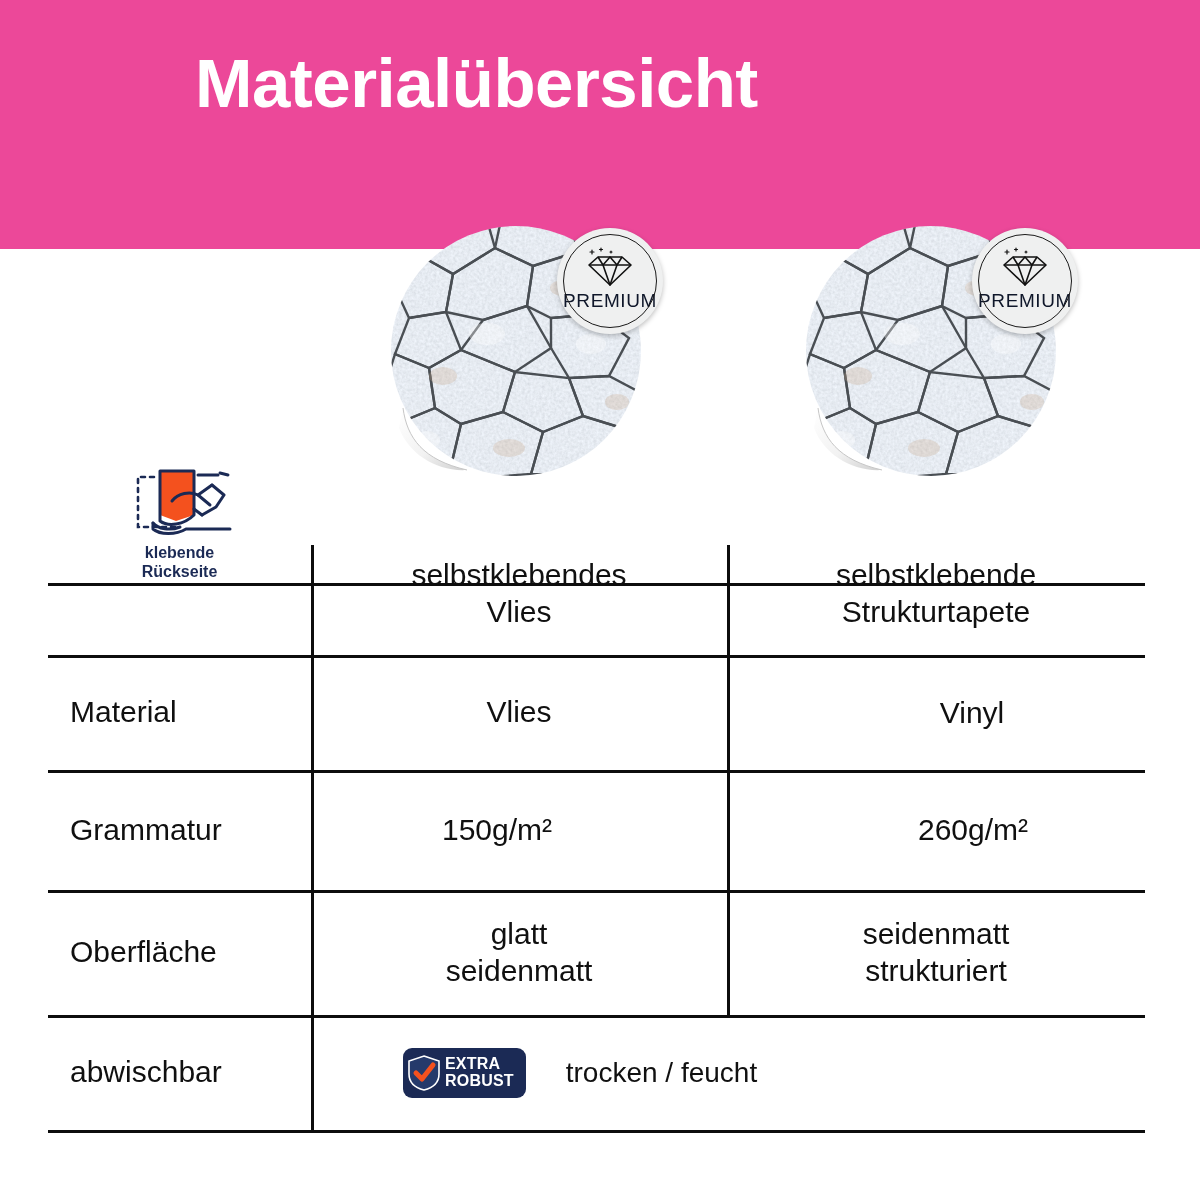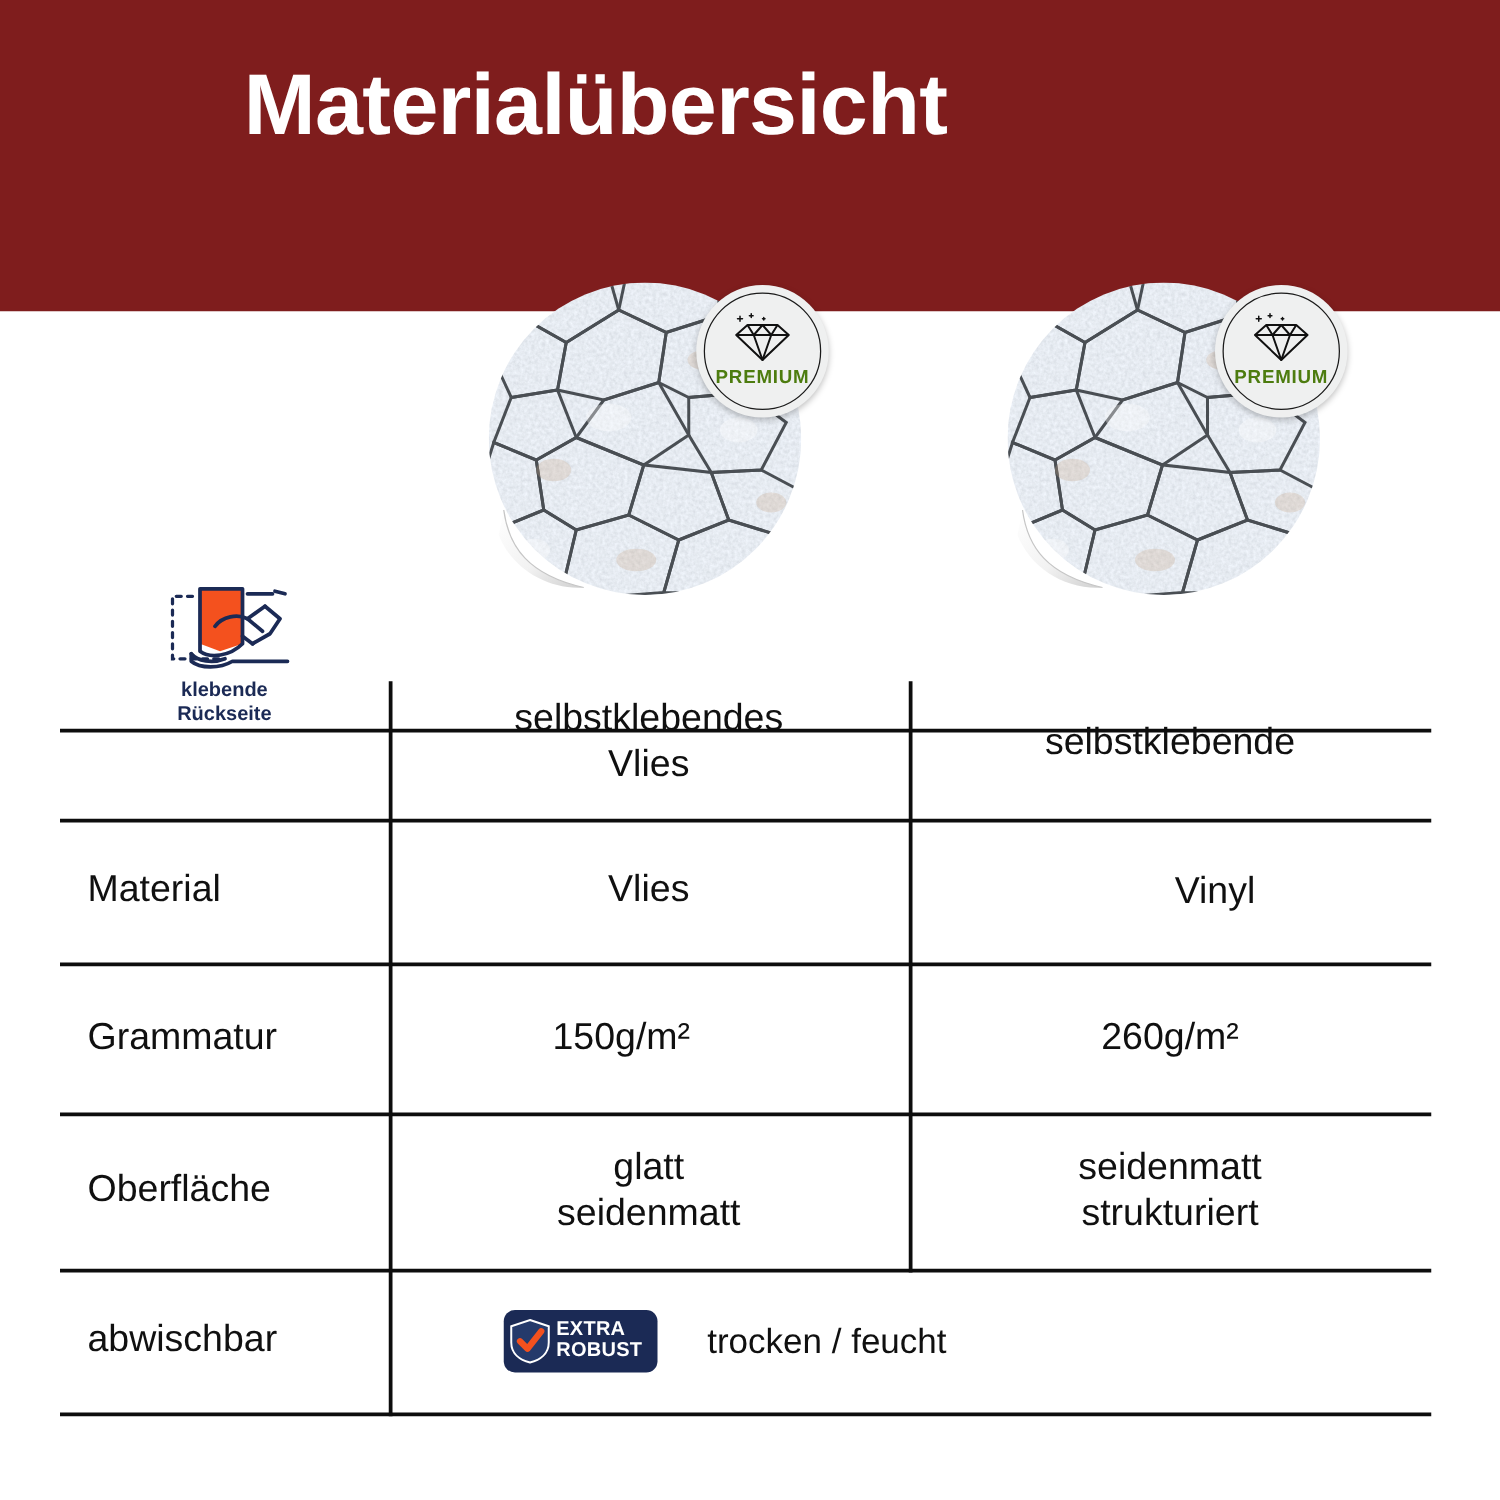--- a/index.html
+++ b/index.html
@@ -7,21 +7,21 @@
     width:1200px;height:1200px;
     background:#ffffff;
     font-family:"Liberation Sans", sans-serif;
     overflow:hidden;
     position:relative;
   }
 
   
   #header-banner{
     position:absolute;left:0;top:0;width:1200px;height:249px;
-    background:#7f1d1d;
+    background:#ec4899;
   }
   #page-title{
     position:absolute;left:195px;top:49px;
     font-size:69px;font-weight:bold;color:#ffffff;
     letter-spacing:-0.5px;line-height:1;
     white-space:nowrap;
   }
 
   
   #swatch-row{position:absolute;left:0;top:195px;width:1200px;height:280px;}
@@ -43,21 +43,21 @@
     background:#eff0f0;
     box-shadow:0 2px 5px rgba(0,0,0,.25);
     display:flex;flex-direction:column;align-items:center;justify-content:center;
   }
   .premium-badge .ring{
     position:absolute;left:6px;top:6px;width:92px;height:92px;
     border:1.5px solid #1a1a1a;border-radius:50%;
   }
   .premium-badge .gem{margin-top:-4px;}
   .premium-badge .plabel{
-    font-size:15px;font-weight:bold;color:#4d7c0f;
+    font-size:19px;font-weight:normal;color:#0f172a;
     letter-spacing:.6px;margin-top:2px;
   }
 
   
   #spec-table{
     position:absolute;left:48px;top:463px;width:1097px;
   }
   .hline{position:absolute;left:0;height:3px;background:#0d0d0d;width:1097px;}
   .vline{position:absolute;width:3px;background:#0d0d0d;}
 
@@ -268,30 +268,31 @@
 
   <div class="cell" style="left:263px;top:72px;width:416px;height:118px;">
     <div>
       <div>selbstklebendes</div>
       <div>Vlies</div>
     </div>
   </div>
   <div class="cell" style="left:679px;top:72px;width:418px;height:118px;">
     <div>
       <div>selbstklebende</div>
+      <div>Strukturtapete</div>
     </div>
   </div>
 
   <div class="cell label" style="left:0;top:192px;width:263px;height:115px;">Material</div>
   <div class="cell" style="left:263px;top:192px;width:416px;height:115px;">Vlies</div>
   <div class="cell" style="left:679px;top:192px;width:418px;height:116px;padding-left:36px;">Vinyl</div>
 
   <div class="cell label" style="left:0;top:307px;width:263px;height:120px;">Grammatur</div>
   <div class="cell" style="left:263px;top:307px;width:372px;height:120px;">150g/m²</div>
-  <div class="cell" style="left:679px;top:307px;width:418px;height:120px;text-align:right;">260g/m²</div>
+  <div class="cell" style="left:716px;top:307px;width:418px;height:120px;text-align:right;">260g/m²</div>
 
   <div class="cell label" style="left:0;top:427px;width:263px;height:125px;">Oberfläche</div>
   <div class="cell" style="left:263px;top:427px;width:416px;height:125px;">
     <div>
       <div>glatt</div>
       <div>seidenmatt</div>
     </div>
   </div>
   <div class="cell" style="left:679px;top:427px;width:418px;height:125px;">
     <div>

